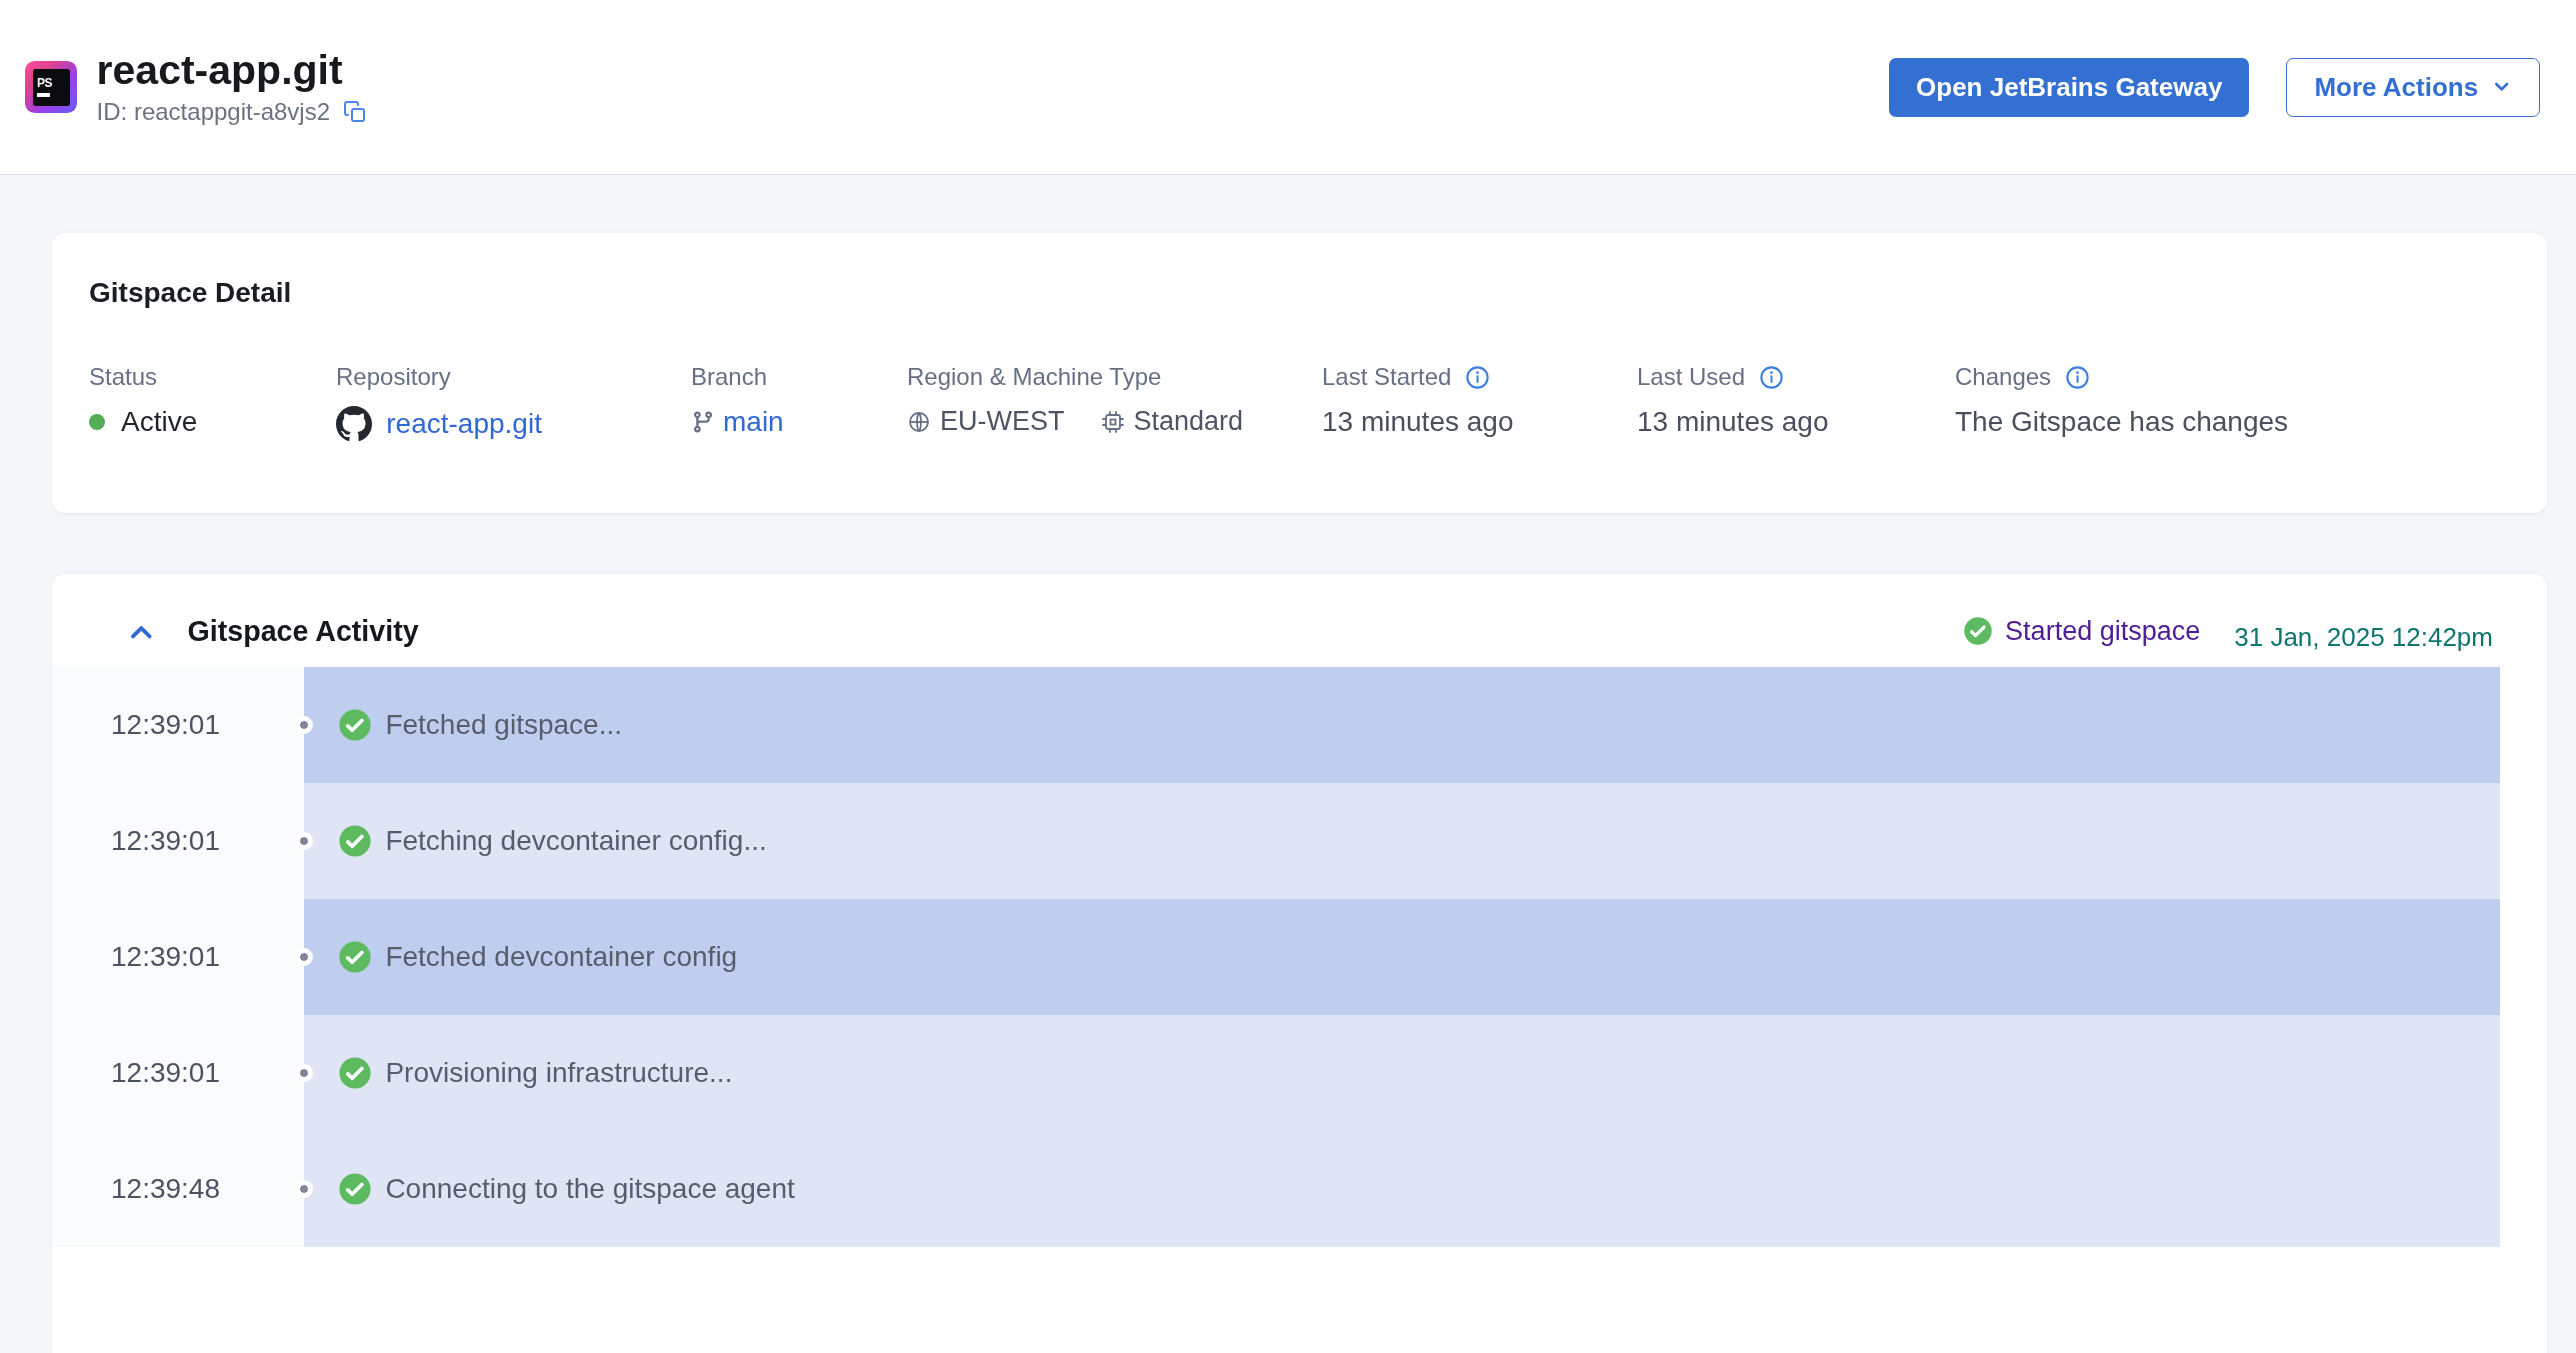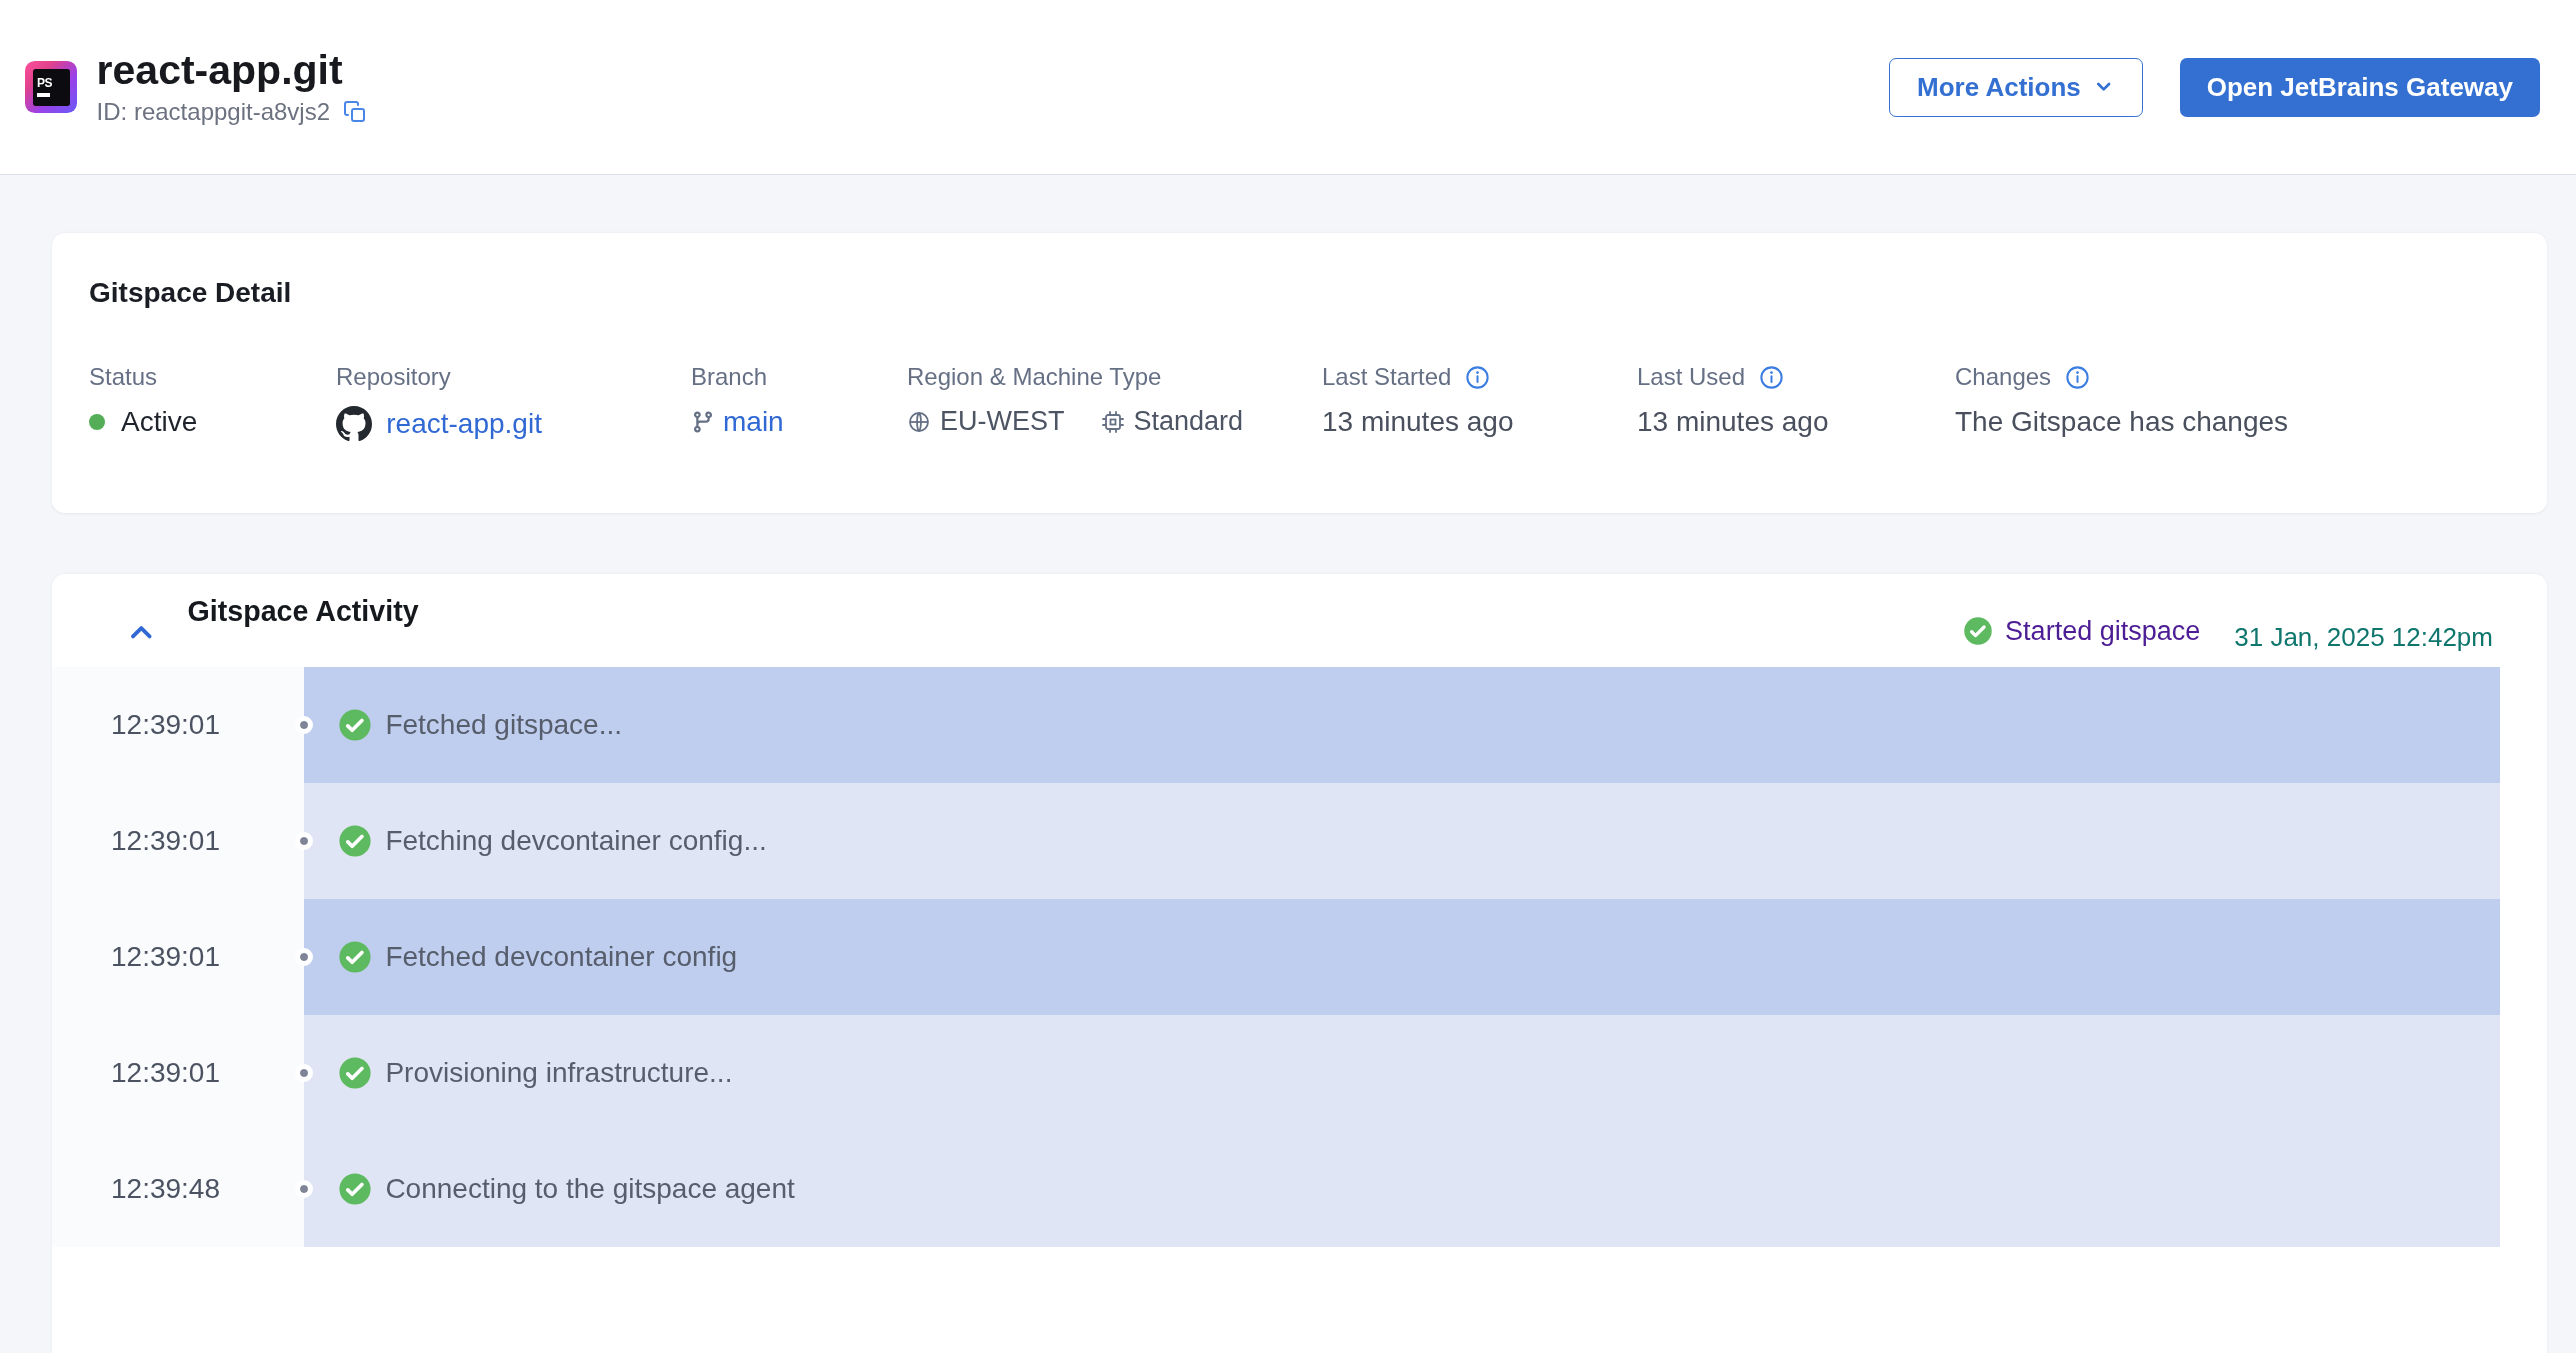--- a/index.html
+++ b/index.html
@@ -63,21 +63,21 @@
   .v-active{color:#1f232b;font-weight:500;}
   .v-link{color:var(--link);}
   .repo-icon{margin-right:14.3px;}
   .branch-icon{margin-right:8px;color:var(--label);}
   .pair{display:flex;align-items:center;gap:9px;font-size:27px;color:#4d5464;}
   .pair+.pair{margin-left:36px;}
   .muted-icon{color:var(--label);}
 
   
   .activity-card{top:574px;height:821px;overflow:hidden;}
-  .act-header{height:93px;display:flex;padding:21.4px 54px 0 75px;}
+  .act-header{height:93px;display:flex;align-items:center;padding:21.4px 54px 0 75px;}
   .act-header h2{font-size:28.6px;font-weight:700;color:#15181d;margin-left:32px;}
   .act-right{margin-left:auto;display:flex;align-items:center;}
   .act-status-text{font-size:27px;color:#4c1d95;margin-left:12.5px;}
   .act-date{font-size:26px;color:#0f766e;margin-left:34px;margin-top:12px;}
   .chev-up{color:var(--link);display:inline-flex;cursor:pointer;}
 
   .log{height:633px;overflow:hidden;}
   .log-row{height:116px;display:flex;position:relative;}
   .gutter{width:252px;flex:none;background:#fafbfd;display:flex;align-items:center;padding-left:59px;}
   .gutter span{font-size:28px;color:#4b5261;}
@@ -108,29 +108,29 @@
           <span class="icon">
             <svg width="24" height="24" viewBox="0 0 24 24" fill="none" stroke="#4a85e8" stroke-width="2" stroke-linecap="round" stroke-linejoin="round">
               <rect x="9" y="9" width="12" height="12" rx="2"></rect>
               <path d="M5 15H4a2 2 0 0 1-2-2V4a2 2 0 0 1 2-2h9a2 2 0 0 1 2 2v1"></path>
             </svg>
           </span>
         </div>
       </div>
     </div>
     <div class="h-right">
+      <button class="btn btn-primary">Open JetBrains Gateway</button>
       <button class="btn btn-outline">
         <span>More Actions</span>
         <span class="icon">
           <svg width="21.4" height="21.4" viewBox="0 0 24 24" fill="none" stroke="currentColor" stroke-width="3" stroke-linecap="round" stroke-linejoin="round">
             <polyline points="6 9 12 15 18 9"></polyline>
           </svg>
         </span>
       </button>
-      <button class="btn btn-primary">Open JetBrains Gateway</button>
     </div>
   </header>
 
   <section class="card detail-card">
     <h2>Gitspace Detail</h2>
     <div class="fields">
 
       <div>
         <div class="f-label">Status</div>
         <div class="f-value">

